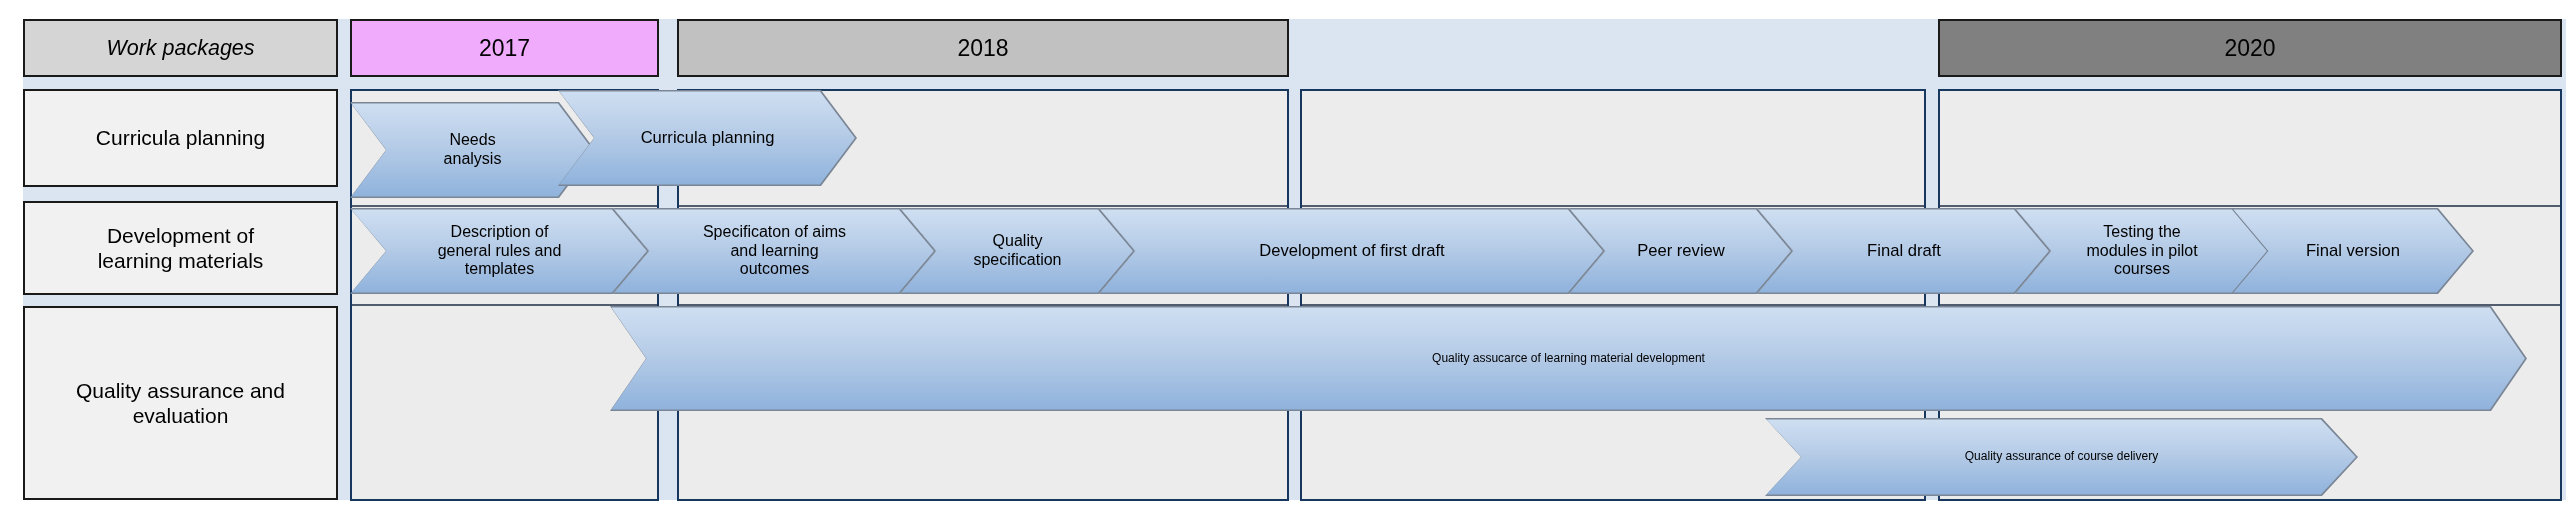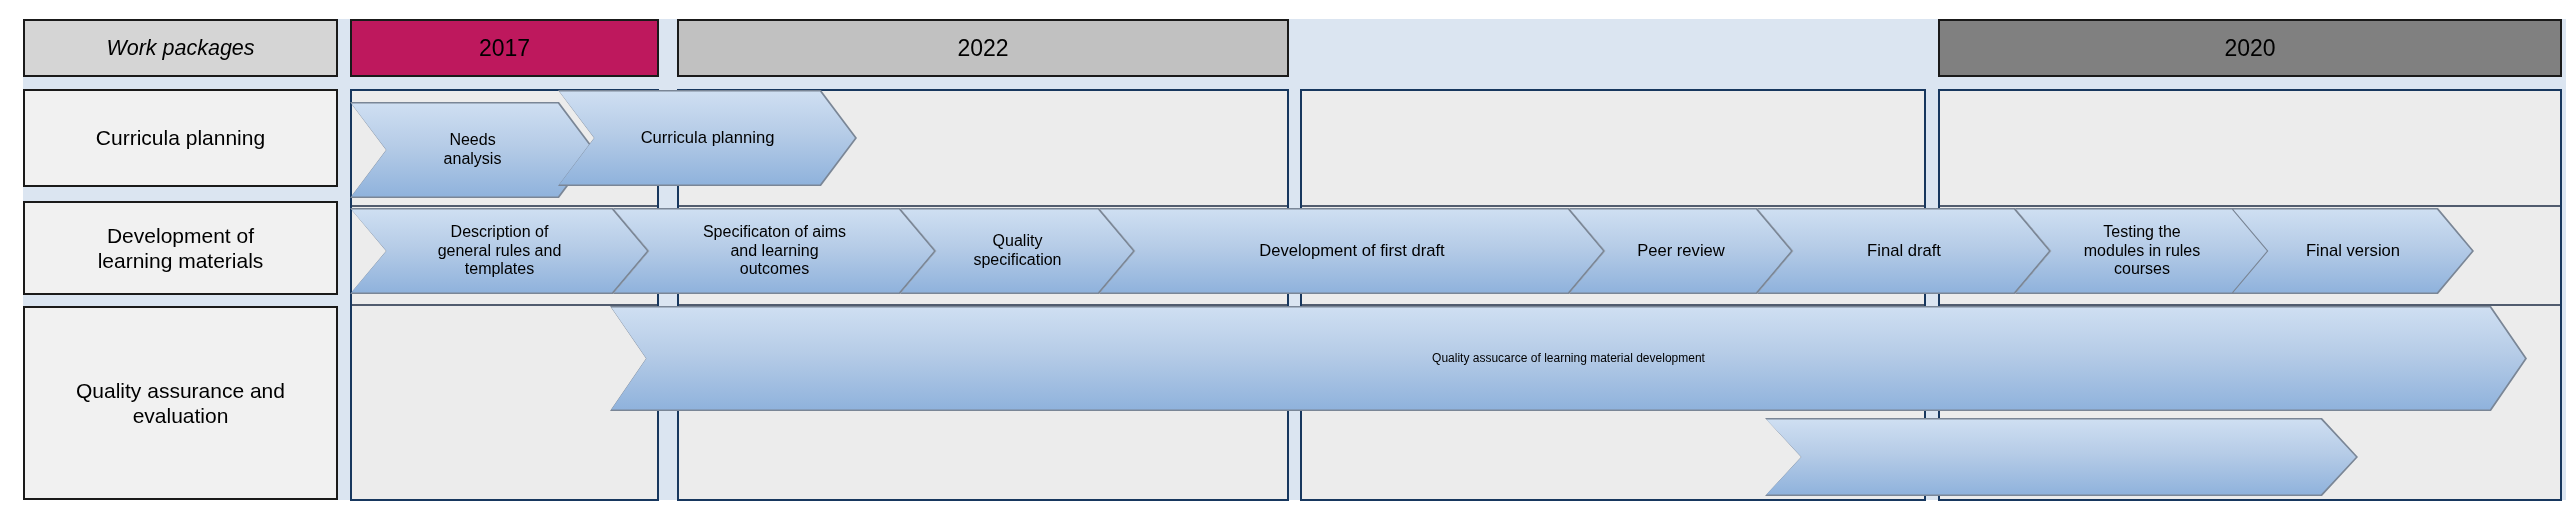--- a/index.html
+++ b/index.html
@@ -16,21 +16,21 @@
     position:absolute;left:23px;top:19.4px;width:2543px;height:481px;
     background:#dbe5f1;
   }
   .box{position:absolute;box-sizing:border-box;display:flex;align-items:center;justify-content:center;text-align:center;}
   
   .corner{
     left:23px;top:19.4px;width:315px;height:58px;
     background:#d5d5d5;border:2.8px solid #1a1a1a;font-size:21.5px;font-style:italic;
   }
   .yearhdr{top:19.4px;height:58px;border:2.8px solid #1a1a1a;font-size:23px;}
-  .y2017{left:350px;width:309px;background:#be185d;}
+  .y2017{left:350px;width:309px;background:#f0abfc;}
   .y2018{left:677px;width:612px;background:#c1c1c1;}
   .y2019{left:1300px;width:626px;background:#a9a9a9;}
   .y2020{left:1938px;width:624px;background:#808080;justify-content:center;}
   
   .rowlabel{
     left:23px;width:315px;background:#f1f1f1;border:2.1px solid #1a1a1a;
     font-size:21px;line-height:1.2;white-space:pre-line;
   }
   .rl1{top:89px;height:98px;}
   .rl2{top:201px;height:94px;}
@@ -101,21 +101,21 @@
     <div class="sep sep2"></div>
   </div>
 
   <div class="box corner">
     <span>Work packages</span>
   </div>
   <div class="box yearhdr y2017">
     <span>2017</span>
   </div>
   <div class="box yearhdr y2018">
-    <span>2022</span>
+    <span>2018</span>
   </div>
   <div class="box yearhdr y2020">
     <span>2020</span>
   </div>
 
   <div class="box rowlabel rl1">
     <span>Curricula planning</span>
   </div>
   <div class="box rowlabel rl2">
     <span>Development of
@@ -170,33 +170,34 @@
   </div>
   <div class="chev c-r2f">
     <div class="edge"></div>
     <div class="fill"></div>
     <div class="txt">Final draft</div>
   </div>
   <div class="chev small c-r2g">
     <div class="edge"></div>
     <div class="fill"></div>
     <div class="txt">Testing the
-modules in rules
+modules in pilot
 courses</div>
   </div>
   <div class="chev c-r2h">
     <div class="edge"></div>
     <div class="fill"></div>
     <div class="txt">Final version</div>
   </div>
 
   <div class="chev big c-r3a">
     <div class="edge"></div>
     <div class="fill"></div>
     <div class="txt">Quality assucarce of learning material development</div>
   </div>
   <div class="chev big c-r3b">
     <div class="edge"></div>
     <div class="fill"></div>
+    <div class="txt">Quality assurance of course delivery</div>
   </div>
 
 </div>
 
 
 </body></html>

